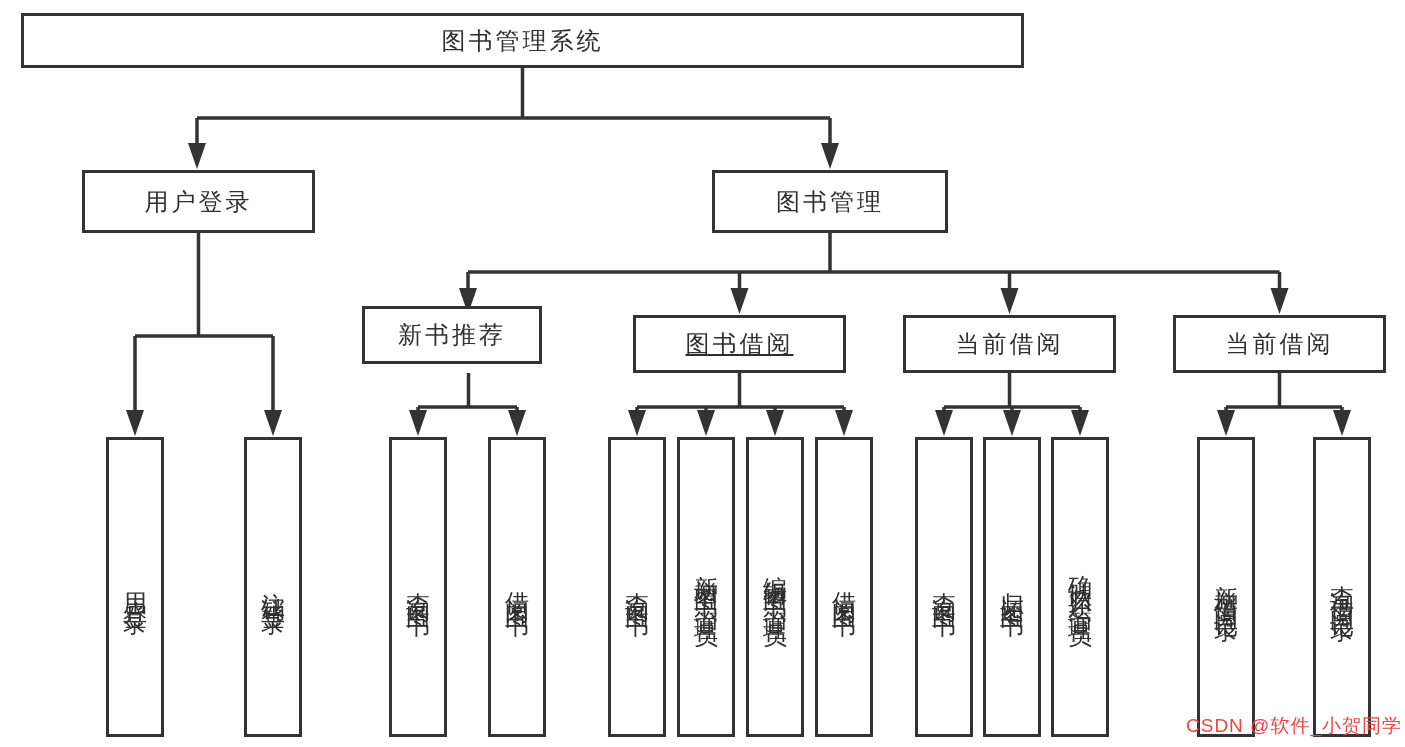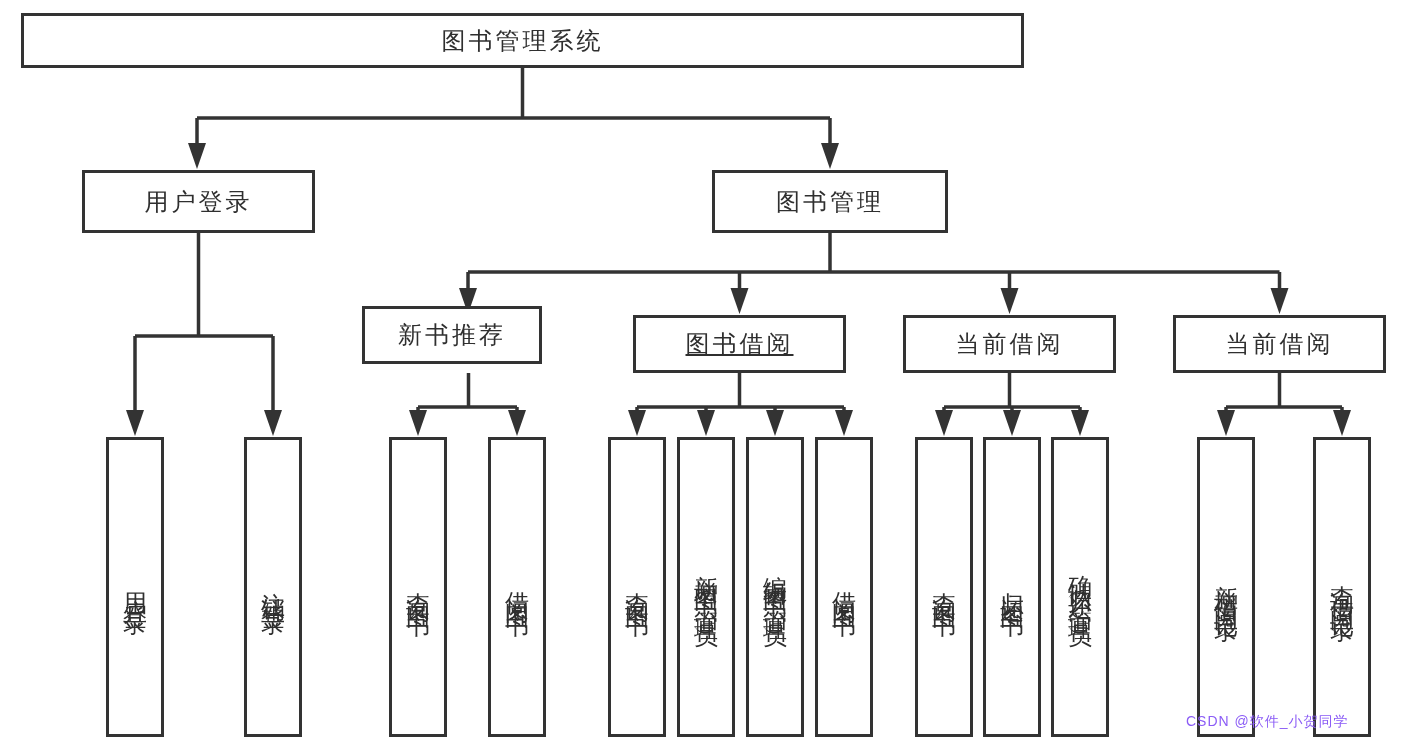--- a/index.html
+++ b/index.html
@@ -13,21 +13,21 @@
     box-sizing:border-box;display:flex;align-items:center;justify-content:center;
     color:#2f2f2f;
   }
   .hbox{font-size:24px;letter-spacing:3px;white-space:nowrap;}
   .vbox .lbl{
     writing-mode:vertical-lr;text-orientation:mixed;
     font-size:24px;letter-spacing:7px;line-height:1;
   }
   .watermark{
     position:absolute;left:1186px;top:713px;z-index:5;
-    font-size:14px;letter-spacing:1px;color:#8b5cf6;white-space:nowrap;
+    font-size:19px;letter-spacing:1px;color:#ef4444;white-space:nowrap;
   }
 </style>
 </head>
 <body>
 
 <div class="canvas">
 
   <svg class="conn" width="1405" height="747" id="connectors">
       <line x1="522.5" y1="68" x2="522.5" y2="118" stroke="#333333" stroke-width="3.5"></line>
       <line x1="197" y1="118" x2="830" y2="118" stroke="#333333" stroke-width="3.5"></line>

